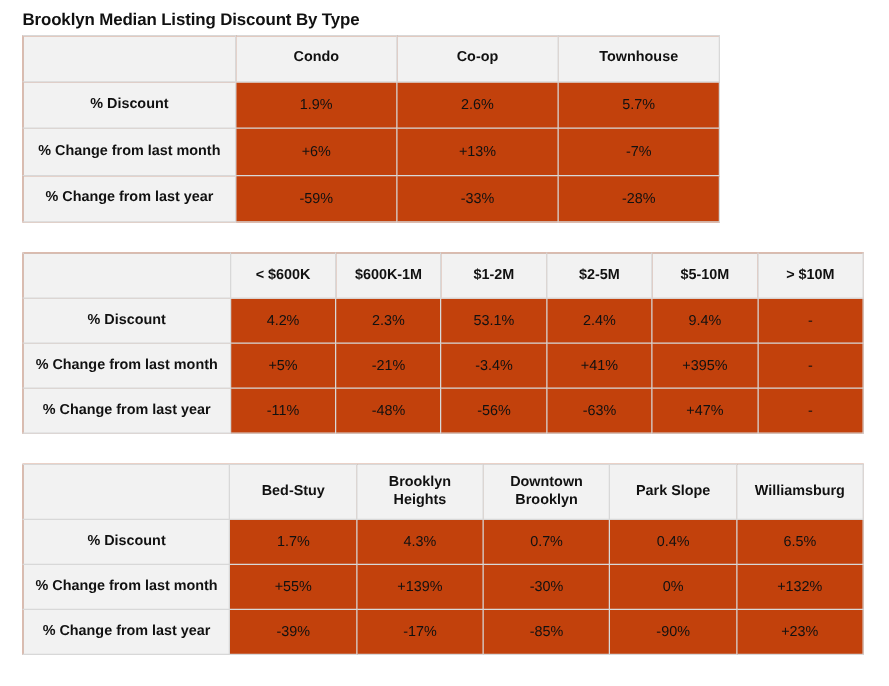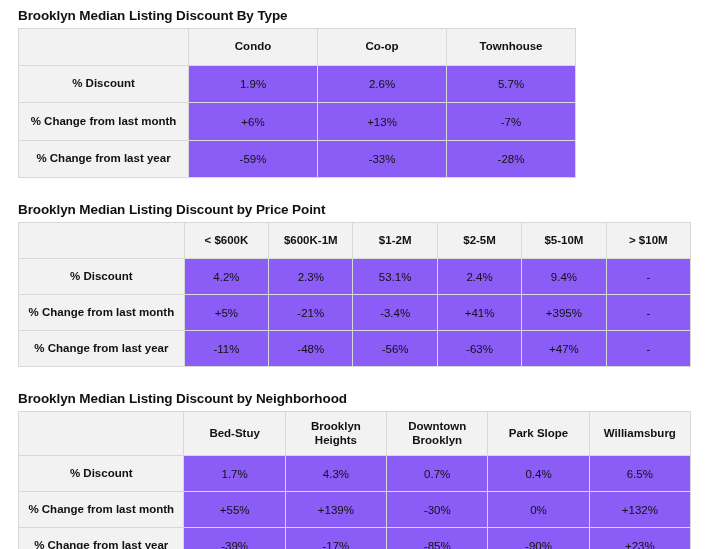--- a/index.html
+++ b/index.html
@@ -28,21 +28,21 @@
     font-size: 13.5px;
     font-weight: bold;
     color: #111111;
     margin: 0 0 5px 18px;
     letter-spacing: -0.1px;
   }
   table {
     border-collapse: collapse;
     table-layout: fixed;
     margin-left: 18px;
-    background: #8b5cf6;
+    background: #c2410c;
     padding-left: 17px;
   }
   table td, table th {
     border: 1px solid #d8d8d8;
     font-size: 11.5px;
     padding: 0 8px;
     height: 33px;
     vertical-align: middle;
     box-sizing: border-box;
   }
@@ -136,21 +136,20 @@
           <td class="rowhead">% Change from last year</td>
           <td class="val neg">-59%</td>
           <td class="val neg">-33%</td>
           <td class="val neg">-28%</td>
         </tr>
       </tbody>
     </table>
   </div>
 
   <div class="section sec2">
-    <div class="section-title">Brooklyn Median Listing Discount by Price Point</div>
     <table id="table-price">
       <colgroup>
         <col class="rowhead">
           <col class="c">
           <col class="c">
           <col class="c">
           <col class="c">
           <col class="c">
           <col class="c">
       </colgroup>
@@ -191,21 +190,20 @@
           <td class="val neg">-56%</td>
           <td class="val neg">-63%</td>
           <td class="val pos">+47%</td>
           <td class="val neu">-</td>
         </tr>
       </tbody>
     </table>
   </div>
 
   <div class="section sec3">
-    <div class="section-title">Brooklyn Median Listing Discount by Neighborhood</div>
     <table id="table-hood">
       <colgroup>
         <col class="rowhead">
           <col class="c">
           <col class="c">
           <col class="c">
           <col class="c">
           <col class="c">
       </colgroup>
       <thead>

